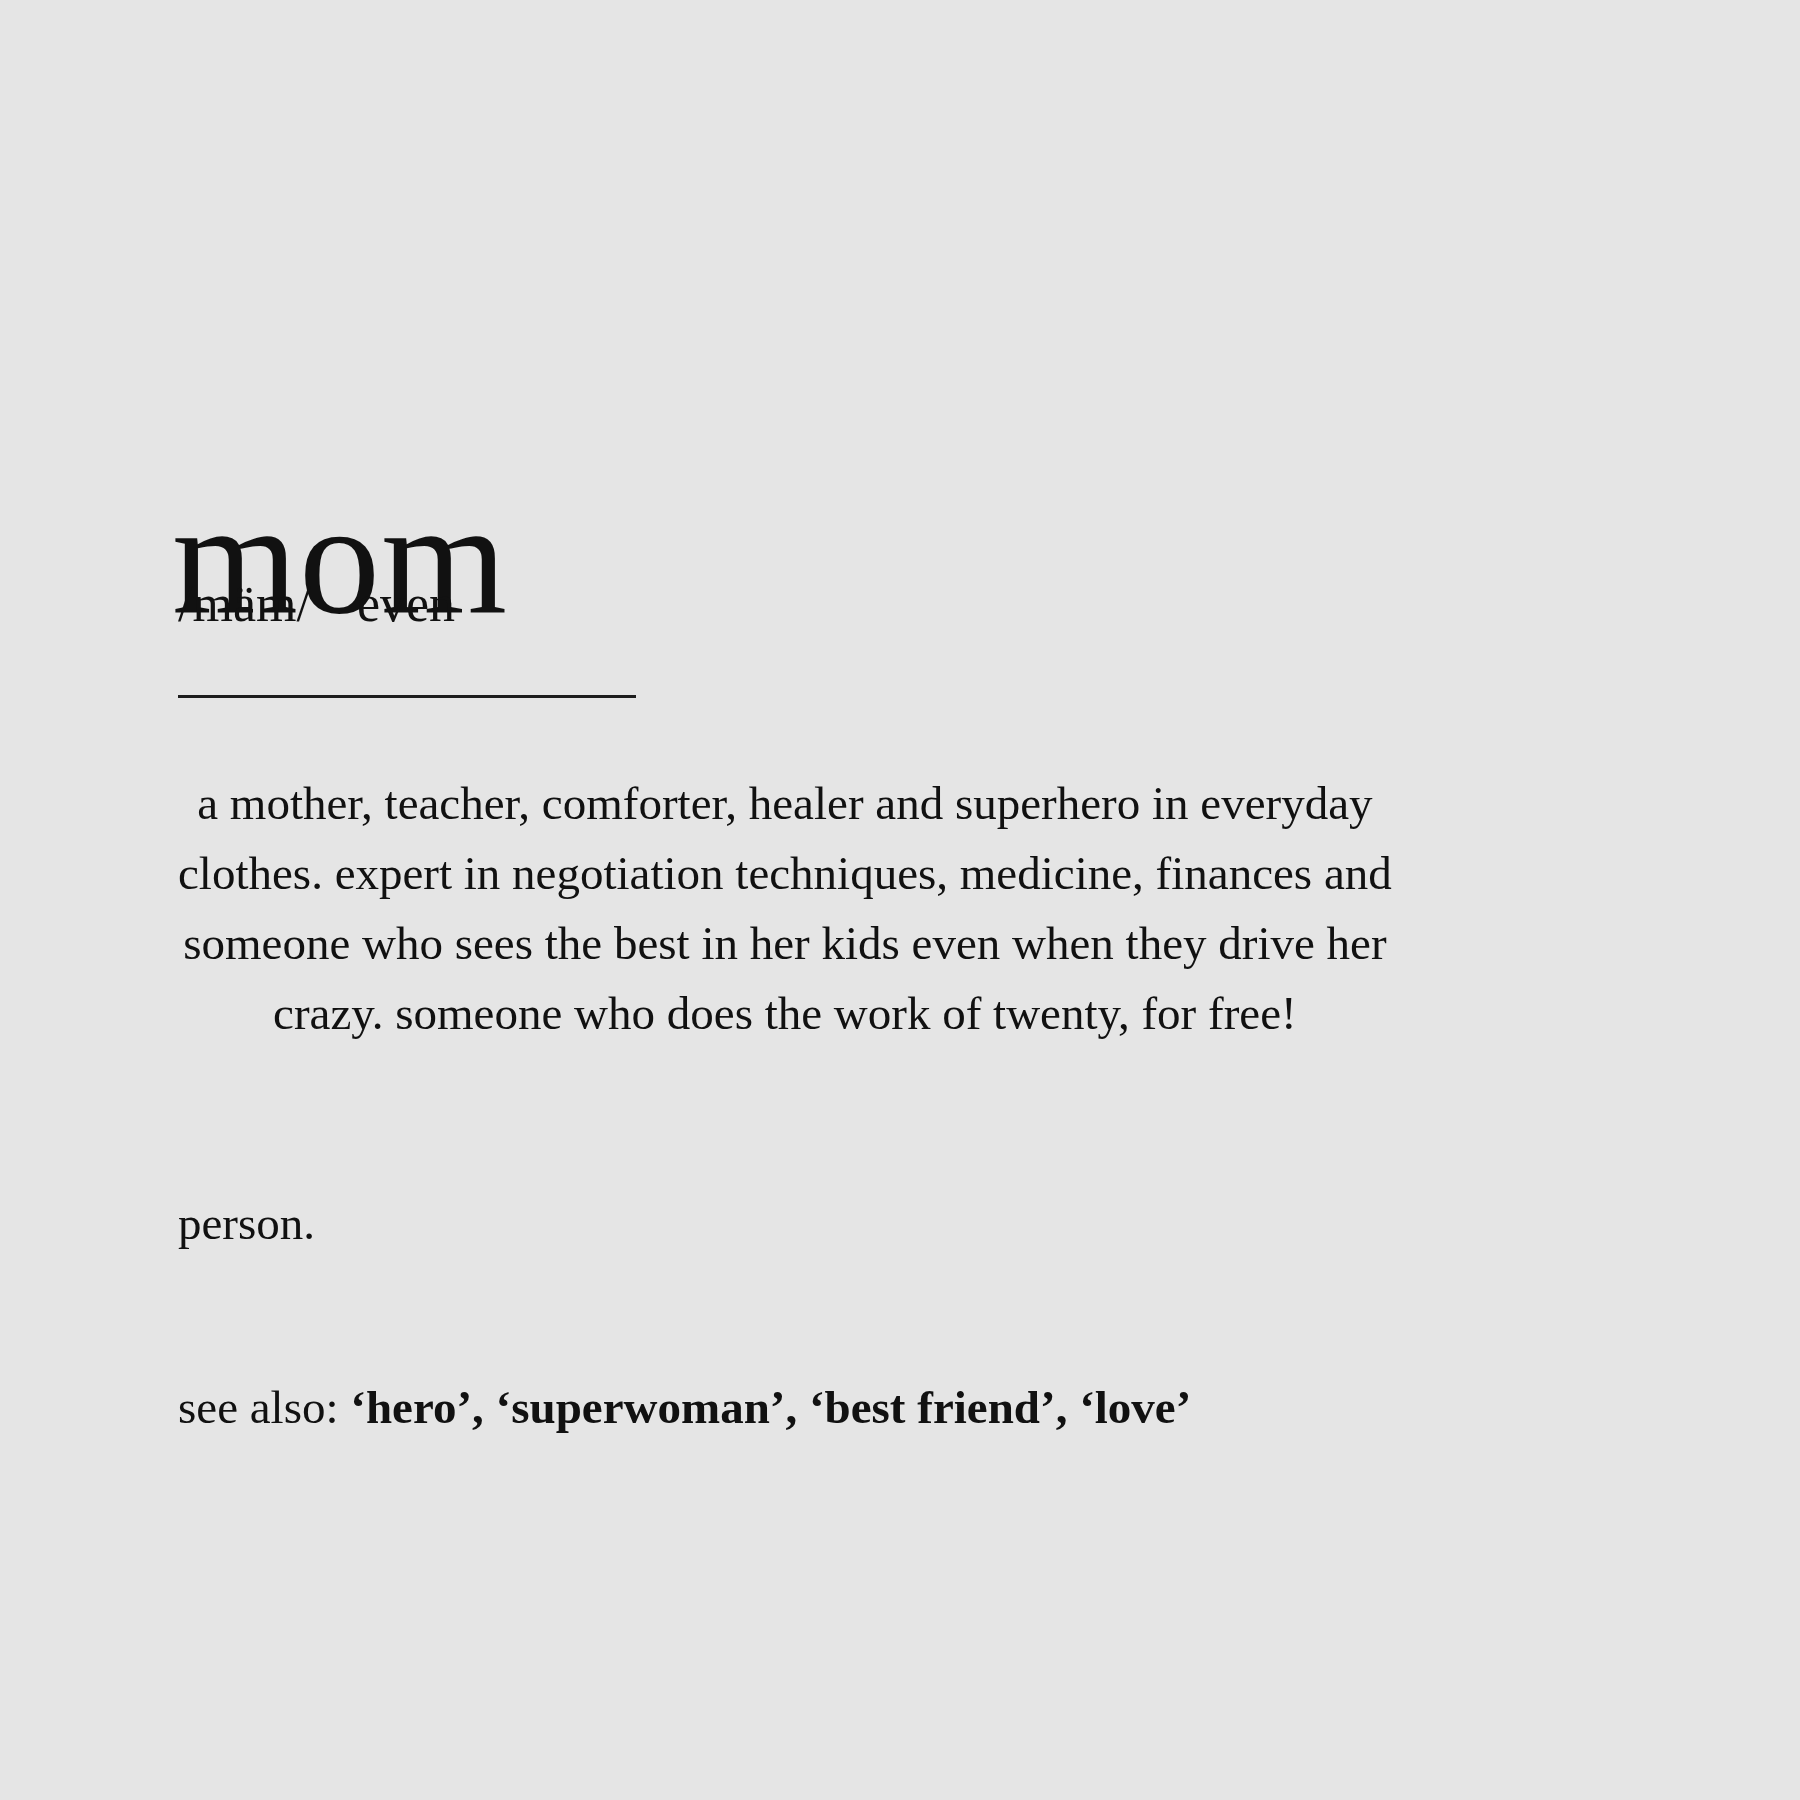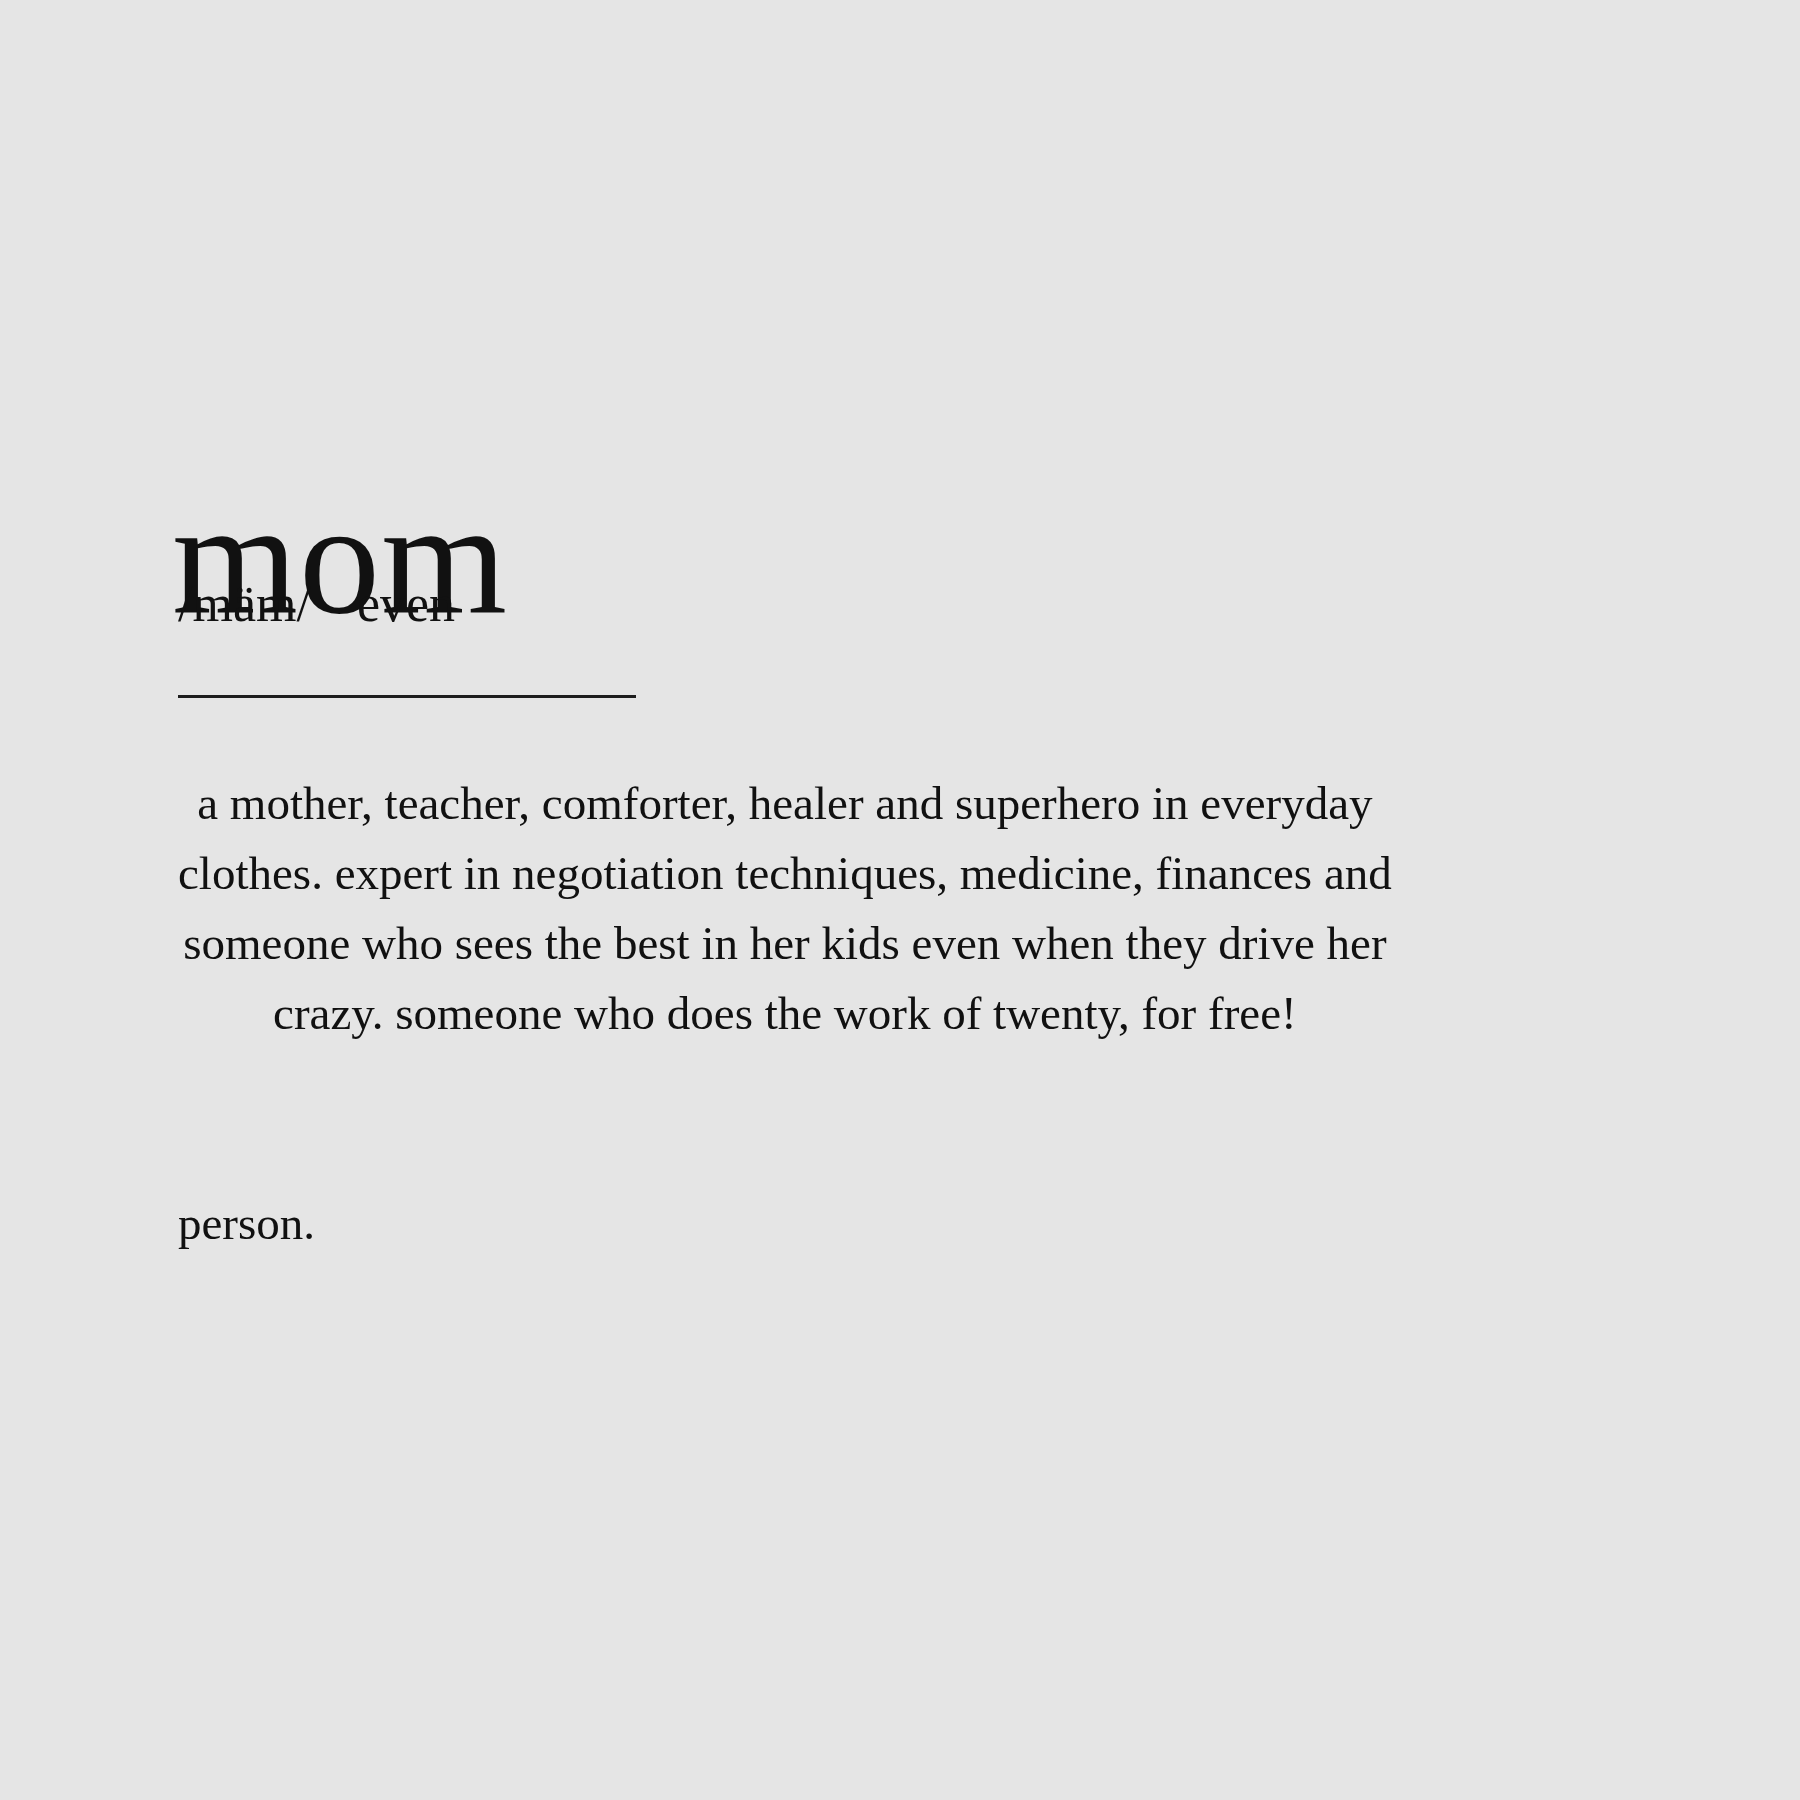--- a/index.html
+++ b/index.html
@@ -85,14 +85,17 @@
     <div class="line">a mother, teacher, comforter, healer and superhero in everyday</div>
     <div class="line">clothes. expert in negotiation techniques, medicine, finances and</div>
     <div class="line">someone who sees the best in her kids even when they drive her</div>
     <div class="line">crazy. someone who does the work of twenty, for free!</div>
   </div>
 
   <div class="def-block" id="definition-2">
     <div class="line">person.</div>
   </div>
 
+  <div id="see-also-line">
+    <span>see also: </span><b>‘hero’, ‘superwoman’, ‘best friend’, ‘love’</b>
+  </div>
 
 </div>
 
 </body></html>

